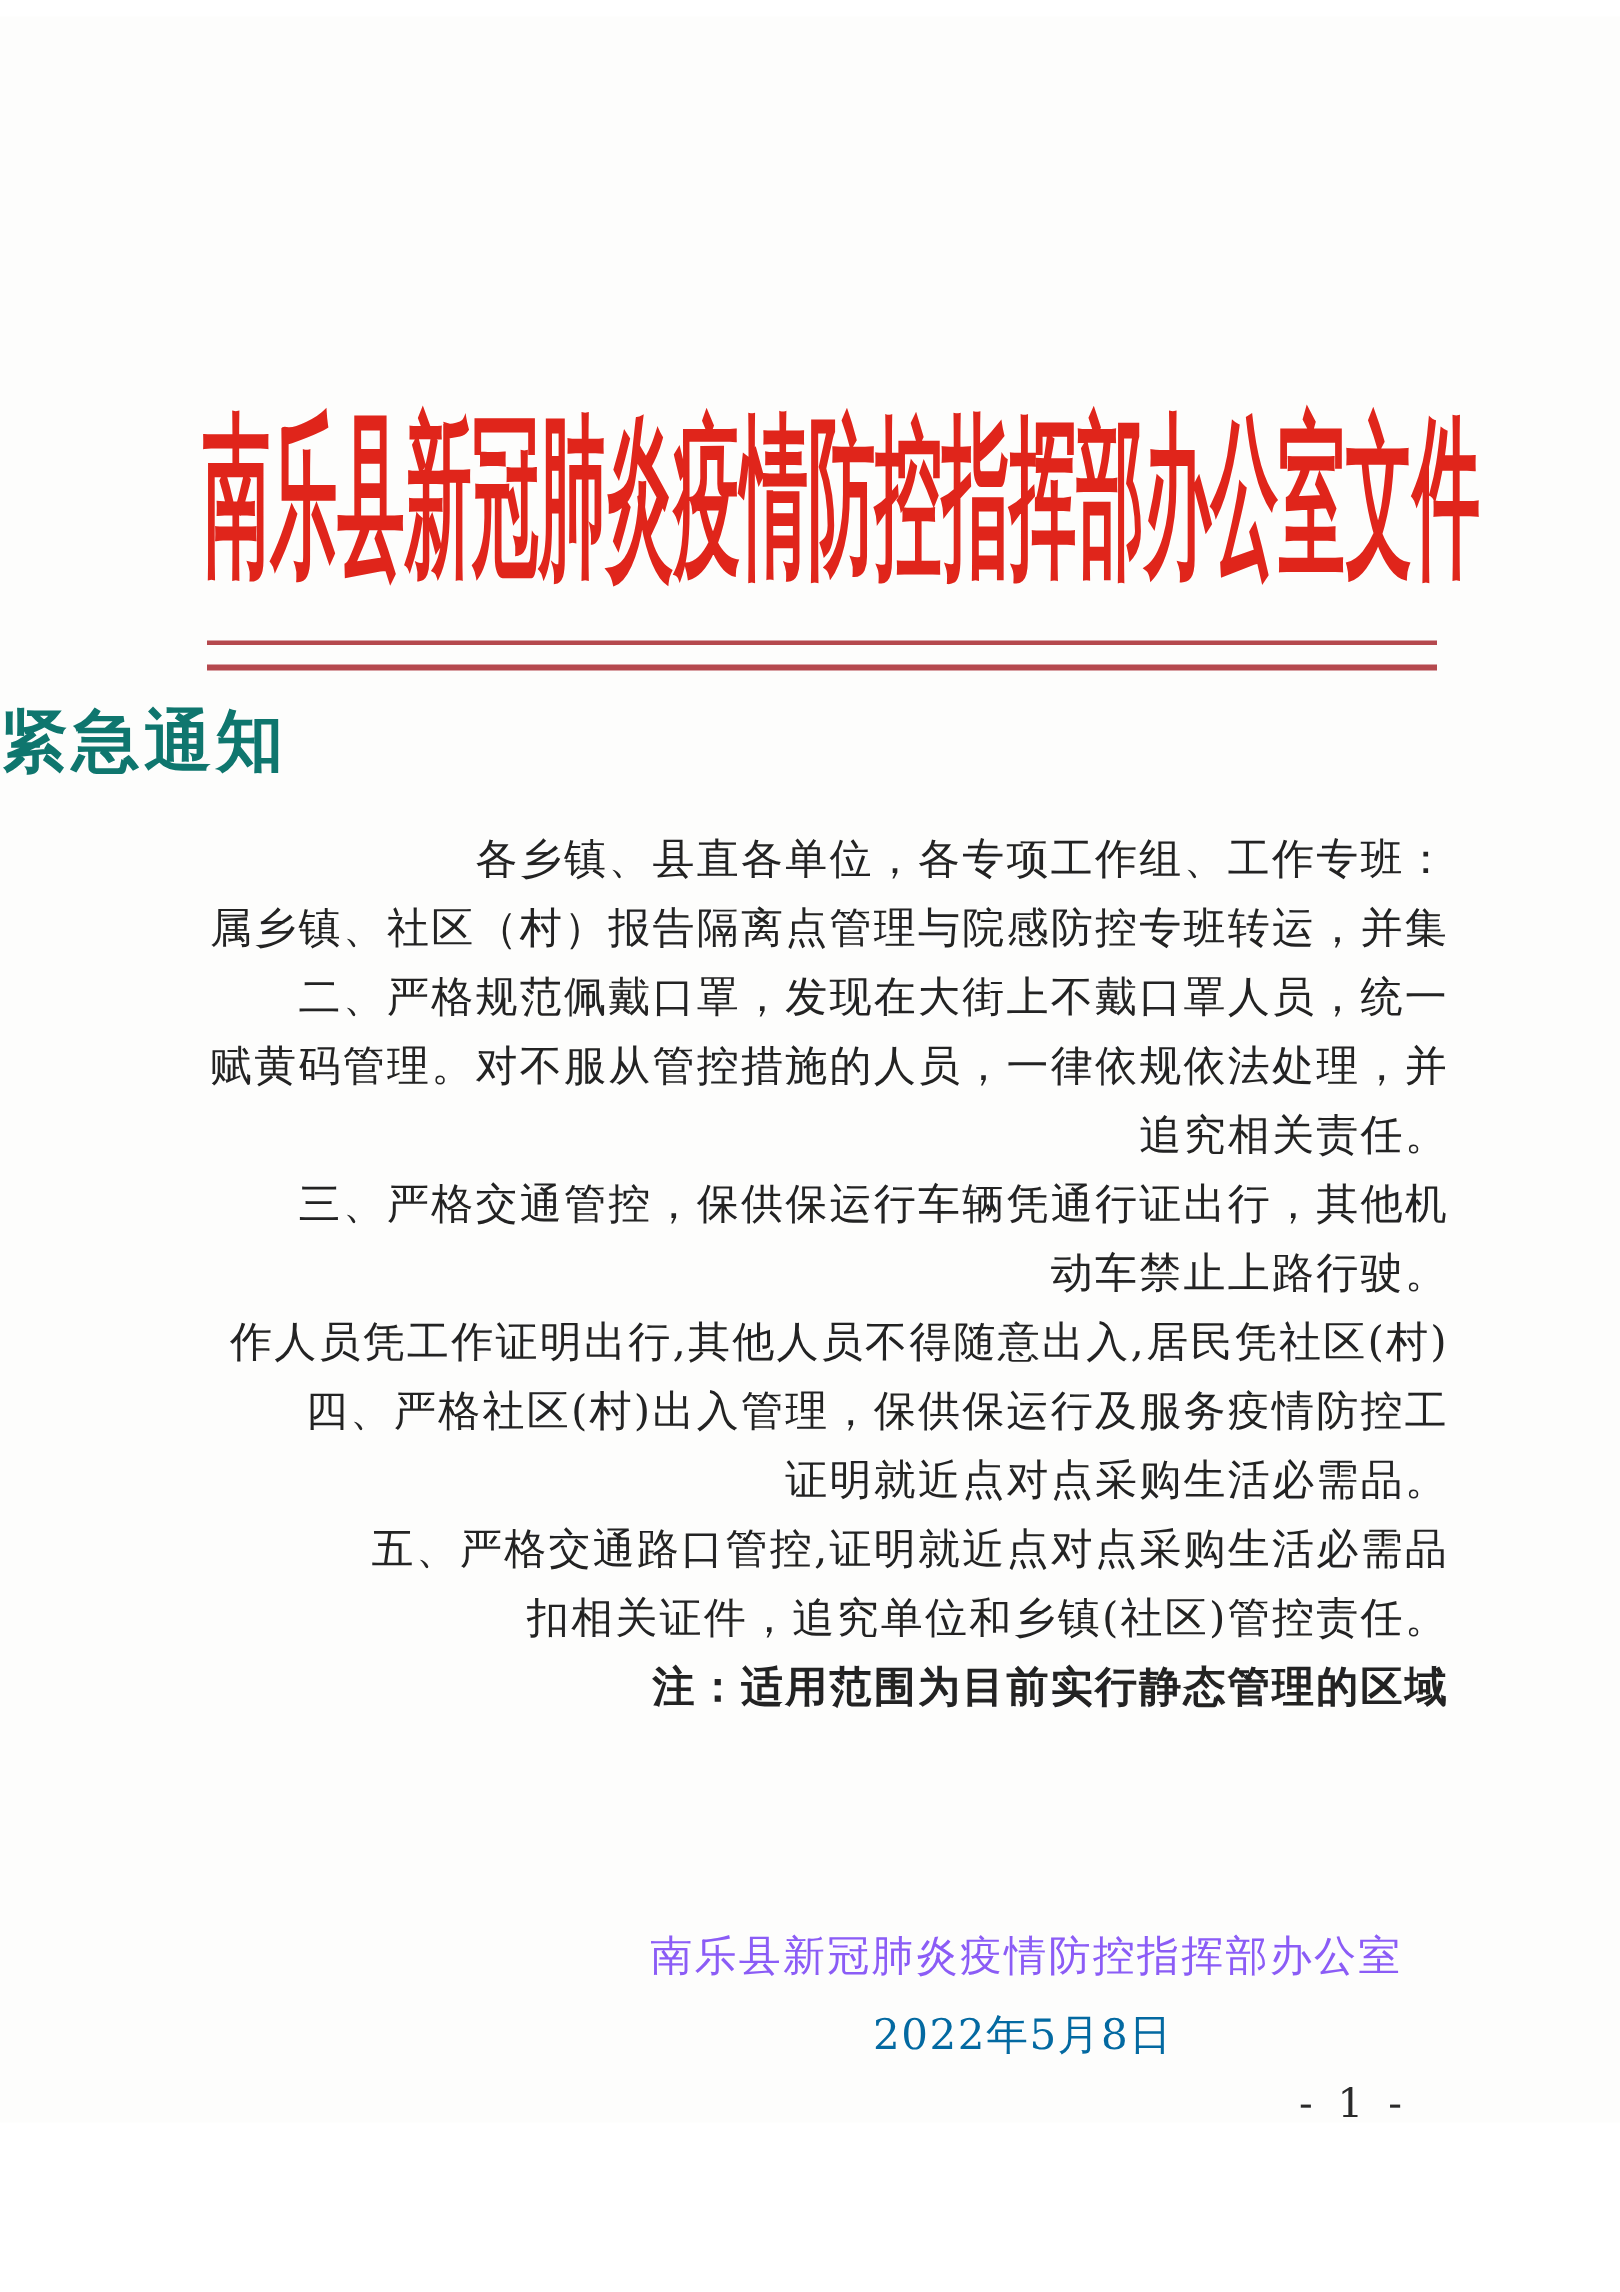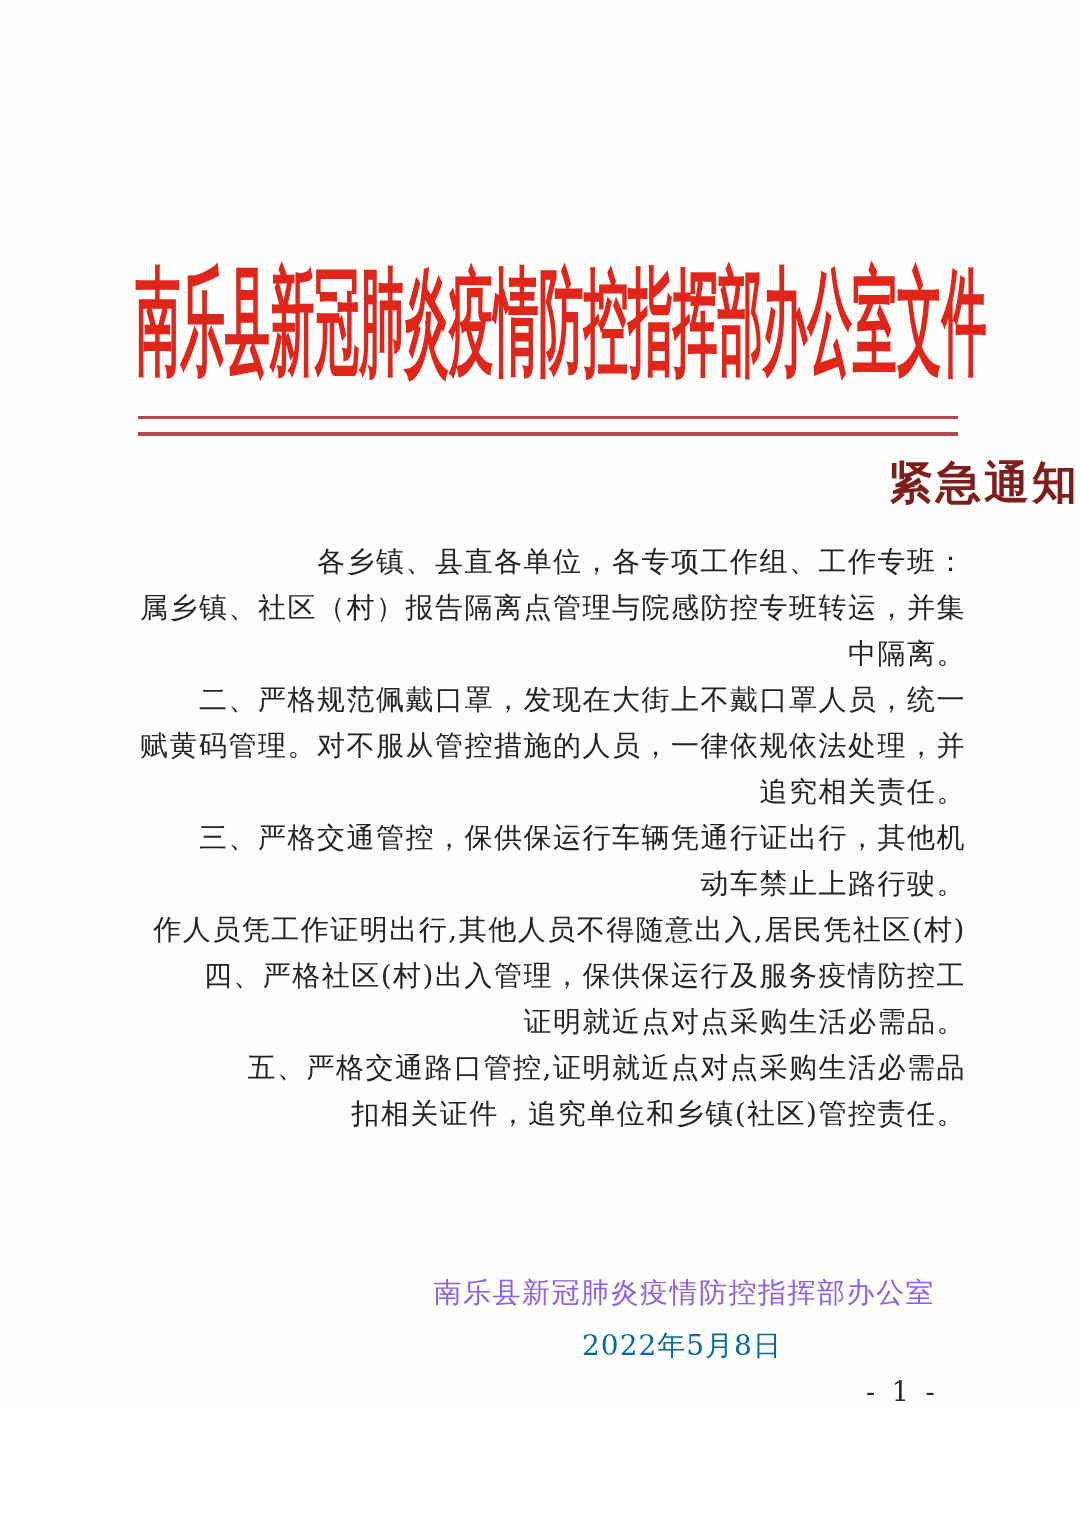--- a/index.html
+++ b/index.html
@@ -1,20 +1,20 @@
 <!DOCTYPE html>
 <html><head>
 <meta charset="utf-8">
 <style>
   html, body { margin: 0; padding: 0; background: #ffffff; }
   .page {
     position: relative;
     width: 1080px;
     height: 1404px;
-    margin: 0 auto;
+    margin: 11px auto;
     background: #fdfdfc;
     overflow: hidden;
     font-family: "DejaVu Serif", "Liberation Serif", serif;
     color: #1f1f1f;
   }
 
   
   .letterhead {
     position: absolute;
     top: 250px;
@@ -47,25 +47,25 @@
     border-top: 3px solid #b5494e;
     border-bottom: 4px solid #b5494e;
   }
 
   
   .notice-title {
     position: absolute;
     top: 453px;
     left: 0;
     width: 1080px;
-    text-align: right;
+    text-align: left;
     font-size: 45px;
     font-weight: bold;
     letter-spacing: 3px;
-    color: #7f1d1d;
+    color: #0f766e;
   }
 
   
   .body-block {
     position: absolute;
     top: 539px;
     left: 130px;
     width: 836px;
     font-size: 28px;
     letter-spacing: 1.5px;
@@ -119,31 +119,31 @@
     <span class="letterhead-text">南乐县新冠肺炎疫情防控指挥部办公室文件</span>
   </div>
 
   <div class="rule"></div>
 
   <div class="notice-title">紧急通知</div>
 
   <div class="body-block">
     <div class="body-line indent">各乡镇、县直各单位，各专项工作组、工作专班：</div>
     <div class="body-line">属乡镇、社区（村）报告隔离点管理与院感防控专班转运，并集</div>
-    <div class="body-line">中隔离。</div>
     <div class="body-line indent">二、严格规范佩戴口罩，发现在大街上不戴口罩人员，统一</div>
     <div class="body-line">赋黄码管理。对不服从管控措施的人员，一律依规依法处理，并</div>
     <div class="body-line">追究相关责任。</div>
     <div class="body-line indent">三、严格交通管控，保供保运行车辆凭通行证出行，其他机</div>
     <div class="body-line">动车禁止上路行驶。</div>
     <div class="body-line">作人员凭工作证明出行,其他人员不得随意出入,居民凭社区(村)</div>
     <div class="body-line indent">四、严格社区(村)出入管理，保供保运行及服务疫情防控工</div>
     <div class="body-line">证明就近点对点采购生活必需品。</div>
     <div class="body-line indent">五、严格交通路口管控,证明就近点对点采购生活必需品</div>
     <div class="body-line">扣相关证件，追究单位和乡镇(社区)管控责任。</div>
+    <div class="body-line indent bold">注：适用范围为目前实行静态管理的区域</div>
   </div>
 
   <div class="signature">南乐县新冠肺炎疫情防控指挥部办公室</div>
 
   <div class="date">2022年5月8日</div>
 
   <div class="page-number">- 1 -</div>
 
 </div>
 

